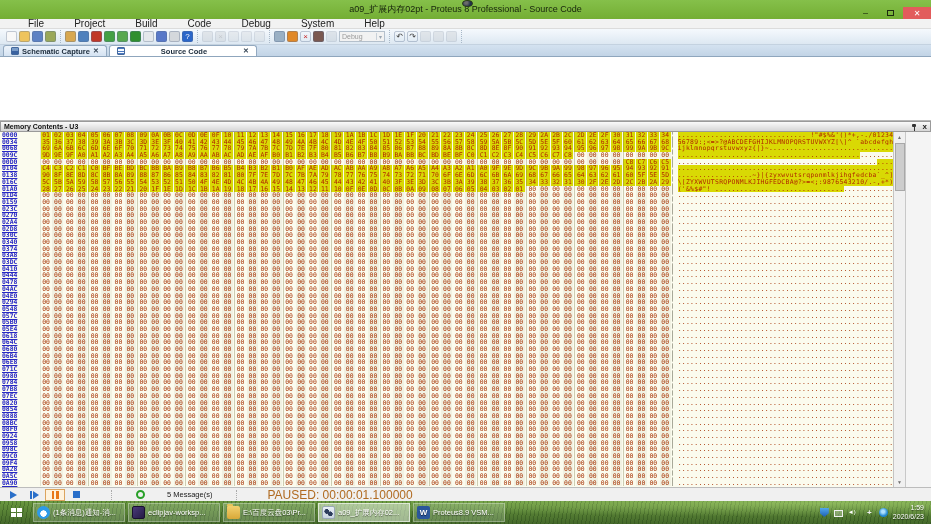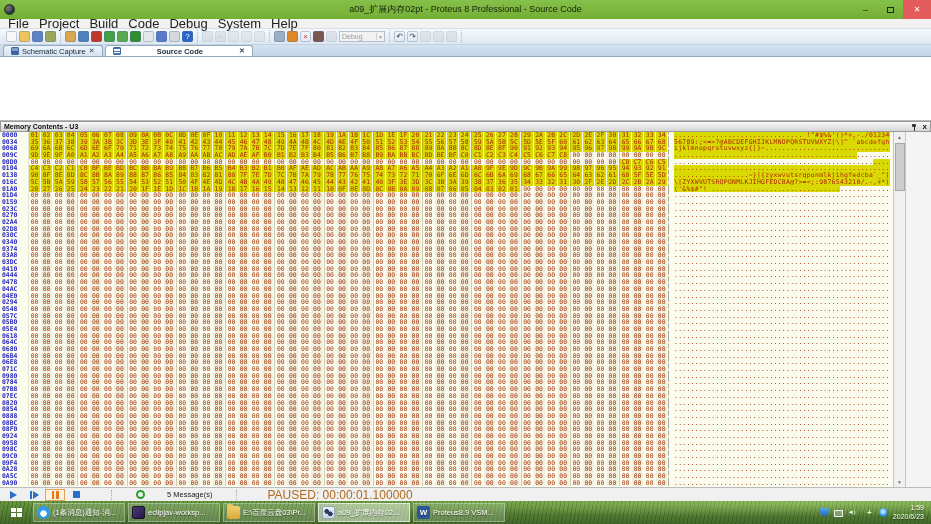--- a/index.html
+++ b/index.html
@@ -1,56 +1,56 @@
 <!DOCTYPE html>
 <html><head>
 <meta charset="utf-8">
 <style>
   * { margin:0; padding:0; box-sizing:border-box; }
   html,body { width:931px; height:524px; overflow:hidden; background:#fff;
               font-family:"Liberation Sans", sans-serif; }
 
   
   .titlebar { height:19px; background:linear-gradient(180deg,#85c04a,#74ae34);
-              display:flex; align-items:center; position:relative; }
+              display:flex; align-items:center; position:relative;flex-direction:column; }
   .app-icon { width:11px; height:11px; margin-left:4px; border-radius:50%;
               background:radial-gradient(circle at 35% 35%, #6a6a6a 20%, #20304a 65%);
               border:1px solid #2a3a1a; z-index:2; }
   .title-text { position:absolute; left:0; right:0; text-align:center; font-size:9px;
                 color:#16230c; line-height:19px; }
   .win-btns { margin-left:auto; display:flex; height:100%; z-index:2; }
   .win-btn { width:25px; height:100%; display:flex; align-items:center; justify-content:center;
              font-size:9px; color:#1c2a10; }
   .win-btn.maxi span { width:7px; height:6px; border:1px solid #1c2a10; display:block; }
   .win-btn.close { width:28px; background:#e25c5c; color:#fff; font-size:8px; }
 
   
   .menubar { height:10px; background:#f2f2f2; border-bottom:1px solid #dcdcdc;
              display:flex; align-items:center; padding-left:3px; }
-  .menu-item { font-size:13px; color:#222; padding:0 5px; line-height:10px; }
+  .menu-item { font-size:10px; color:#222; padding:0 5px; line-height:10px;margin-left:20px; }
 
   
   .toolbar { height:16px; background:linear-gradient(180deg,#f5f9fd,#dde8f2);
              border-bottom:1px solid #c4d2e0; display:flex; align-items:center; padding-left:2px; }
   .tb-group { display:flex; align-items:center; gap:2px; padding:0 4px; height:13px;
               border-right:1px dotted #a8b8c8; }
   .tb-icon { width:11px; height:11px; border-radius:2px; font-size:8px; line-height:10px;
              text-align:center; border:1px solid rgba(90,110,140,0.35); overflow:hidden; }
   .tb-icon.disabled { opacity:0.38; }
   .debug-select { width:46px; height:11px; background:#f2f2f2; border:1px solid #b4c0cc;
                   display:flex; align-items:center; justify-content:space-between;
                   padding:0 2px; color:#9a9a9a; font-size:7px; }
   .debug-select .arrow-box { font-size:6px; color:#9aa6b2; border-left:1px solid #c8d0d8; padding-left:2px; }
 
   
   .tabbar { height:12px; background:linear-gradient(180deg,#d4e2f0,#c2d4e6);
             border-bottom:1px solid #8fa6bd; display:flex; align-items:flex-end; padding-left:3px; }
   .tab { height:11px; display:flex; align-items:center; gap:3px; padding:0 7px;
          font-size:7.5px; color:#1a2a3a; background:linear-gradient(180deg,#eef4fb,#d5e3f2);
-         border:1px solid #93a9c0; border-bottom:none; border-radius:3px 3px 0 0; margin-right:2px; }
+         border:1px solid #93a9c0; border-bottom:none; border-radius:3px 3px 0 0; margin-right:2px;font-weight:bold; }
   .tab.active { background:#fff; font-weight:bold;gap:36px; }
   .tab-glyph { width:8px; height:8px; border-radius:1px; }
   .tab-icon-schematic { background:linear-gradient(180deg,#7a9cc8 50%,#3a62a0 50%); border:1px solid #44699c; }
   .tab-icon-source { background:repeating-linear-gradient(180deg,#4a78c0 0 1px,#f8fbff 1px 2.6px); border:1px solid #44699c; }
   .tab-close { font-size:7px; color:#3a4a5a; }
 
   
   .source-area { height:64px; background:#fff; border-bottom:1px solid #b8b8b8; }
 
   
@@ -61,21 +61,21 @@
   .pin-icon { position:relative; width:8px; height:8px; margin-right:4px; }
   .pin-icon::before { content:""; position:absolute; left:1px; top:1px; width:4px; height:3px;
                       background:#333; border-radius:1px; }
   .pin-icon::after { content:""; position:absolute; left:3px; top:4px; width:1px; height:4px; background:#333; }
   .mem-close { font-size:8px; font-weight:bold; color:#222; line-height:8px; }
 
   .dump-wrap { display:flex; height:355px; }
   .mem-grid { width:893px; background:#fbfbee; overflow:hidden; }
   .mem-row { display:flex; height:6.69px; line-height:6.7px;
              font-family:"DejaVu Sans Mono", monospace; font-size:6.4px; }
-  .mem-addr { width:28px; padding-left:2px; color:#2828c4; font-weight:bold; }
+  .mem-addr { width:40px; padding-left:2px; color:#2828c4; font-weight:bold;text-decoration:underline; }
   .mem-hex { width:640px; display:flex; border-left:1px solid #e4e4d4; }
   .mem-byte { flex:1; text-align:center; color:#a53000; margin-right:1px; }
   .mem-byte.alt { background:rgba(110,110,70,0.07); }
   .mem-byte.g4 { border-left:1px solid rgba(120,120,70,0.35); }
   .mem-byte.hl { background:#d9d904; color:#b02800; }
   .mem-sep { width:6px; border-left:1px dashed #a8a898; }
   .mem-ascii { width:218px; color:#a53000; white-space:pre; overflow:hidden; letter-spacing:0.3px; }
   .a-run.hl { background:#d9d904; color:#b02800; }
 
   .v-scrollbar { width:12px; background:#f0f0f0; border-left:1px solid #c4c4c4;

